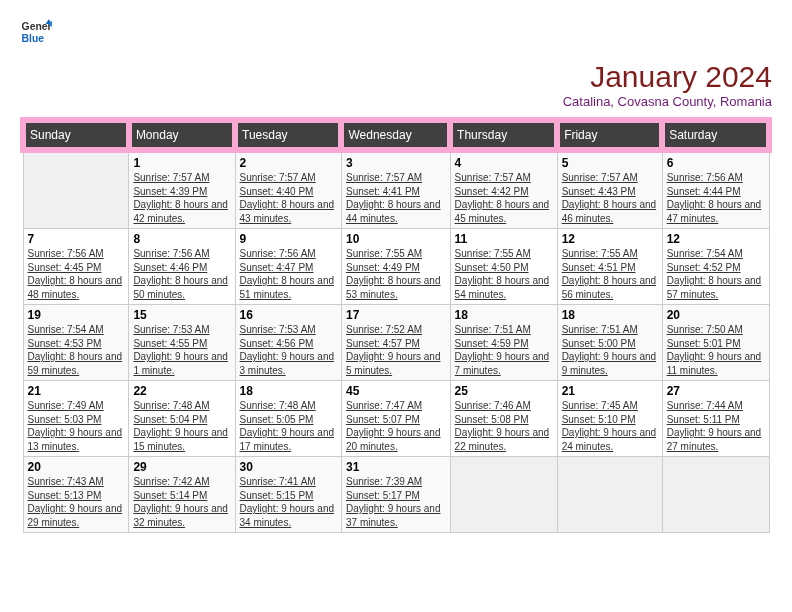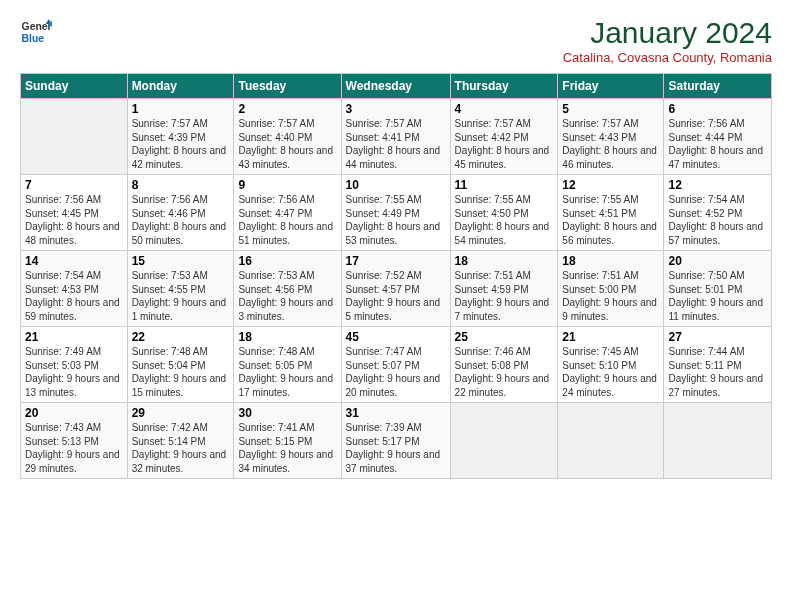--- a/index.html
+++ b/index.html
@@ -29,39 +29,40 @@
     .logo-icon {
       width: 32px;
       height: 32px;
     }
     .title-block {
       text-align: right;
     }
     .month-title {
       font-size: 30px;
       font-weight: normal;
-      color: #14532d;
+      color: #7f1d1d;
+      margin-top: 44px;
     }
     .subtitle {
       font-size: 13px;
-      color: #b91c1c;
+      color: #701a75;
     }
     .calendar {
       width: 100%;
       border-collapse: collapse;
       font-size: 10.5px;
     }
     .calendar thead tr th {
-      background-color: #0f766e;
+      background-color: #404040;
       color: #fff;
       padding: 5px 4px;
       text-align: left;
-      font-weight: bold;
+      font-weight: normal;
       font-size: 12px;
-      border: 1px solid #f9a8d4;
+      border: 6px solid #f9a8d4;
     }
     .calendar tbody tr td {
       border: 1px solid #ccc;
       vertical-align: top;
       padding: 3px 4px;
       width: 113px;
       min-height: 70px;
       background: #fff;
     }
     .calendar tbody tr:nth-child(odd) td {
@@ -73,20 +74,21 @@
     .day-number {
       font-weight: bold;
       font-size: 12px;
       display: block;
       margin-bottom: 1px;
     }
     .day-info {
       color: #333;
       line-height: 1.35;
       font-size: 10px;
+      text-decoration: underline;
     }
     .empty-cell {
       background: #f0f0f0 !important;
     }
   </style>
 </head>
 <body>
 
 <div class="page">
   <div class="header">
@@ -169,21 +171,21 @@
             <span class="day-number">12</span>
             <div class="day-info">Sunrise: 7:55 AM<br>Sunset: 4:51 PM<br>Daylight: 8 hours and 56 minutes.</div>
           </td>
           <td>
             <span class="day-number">12</span>
             <div class="day-info">Sunrise: 7:54 AM<br>Sunset: 4:52 PM<br>Daylight: 8 hours and 57 minutes.</div>
           </td>
         </tr>
         <tr>
           <td>
-            <span class="day-number">14</span>
+            <span class="day-number">19</span>
             <div class="day-info">Sunrise: 7:54 AM<br>Sunset: 4:53 PM<br>Daylight: 8 hours and 59 minutes.</div>
           </td>
           <td>
             <span class="day-number">15</span>
             <div class="day-info">Sunrise: 7:53 AM<br>Sunset: 4:55 PM<br>Daylight: 9 hours and 1 minute.</div>
           </td>
           <td>
             <span class="day-number">16</span>
             <div class="day-info">Sunrise: 7:53 AM<br>Sunset: 4:56 PM<br>Daylight: 9 hours and 3 minutes.</div>
           </td>

